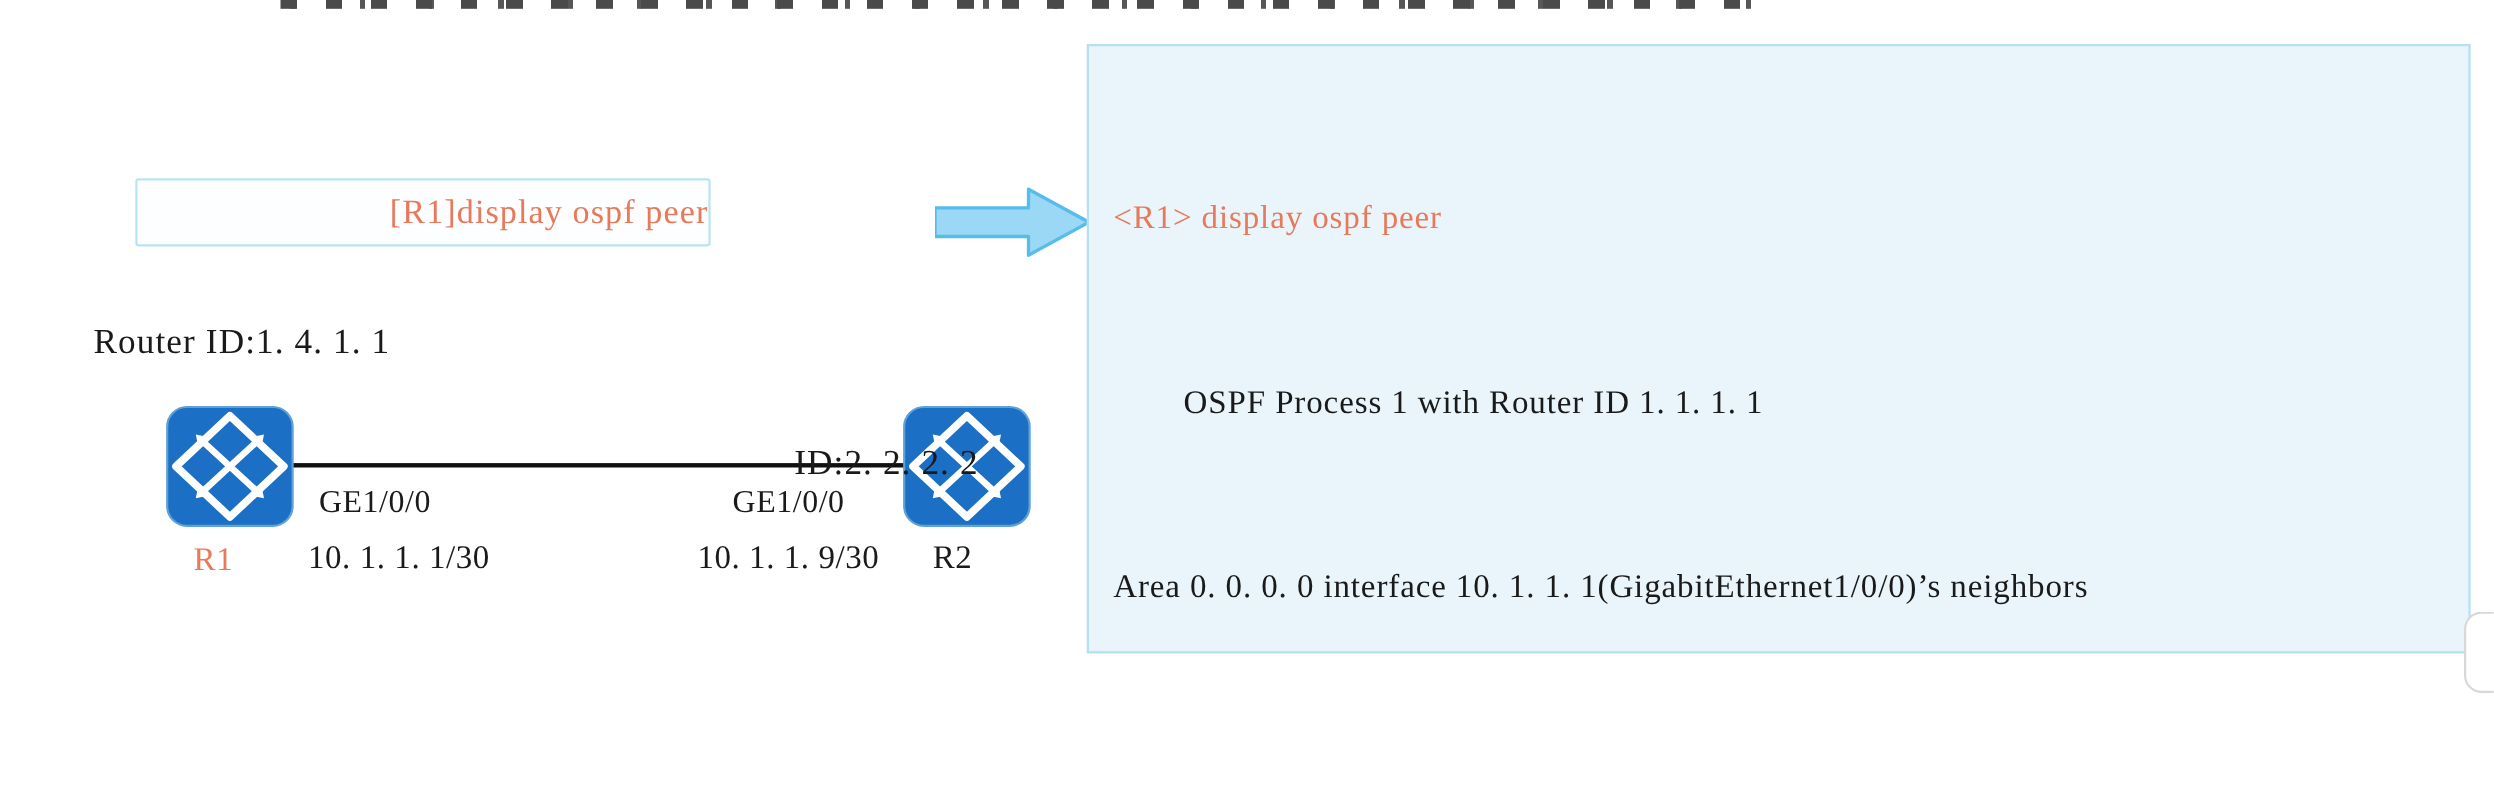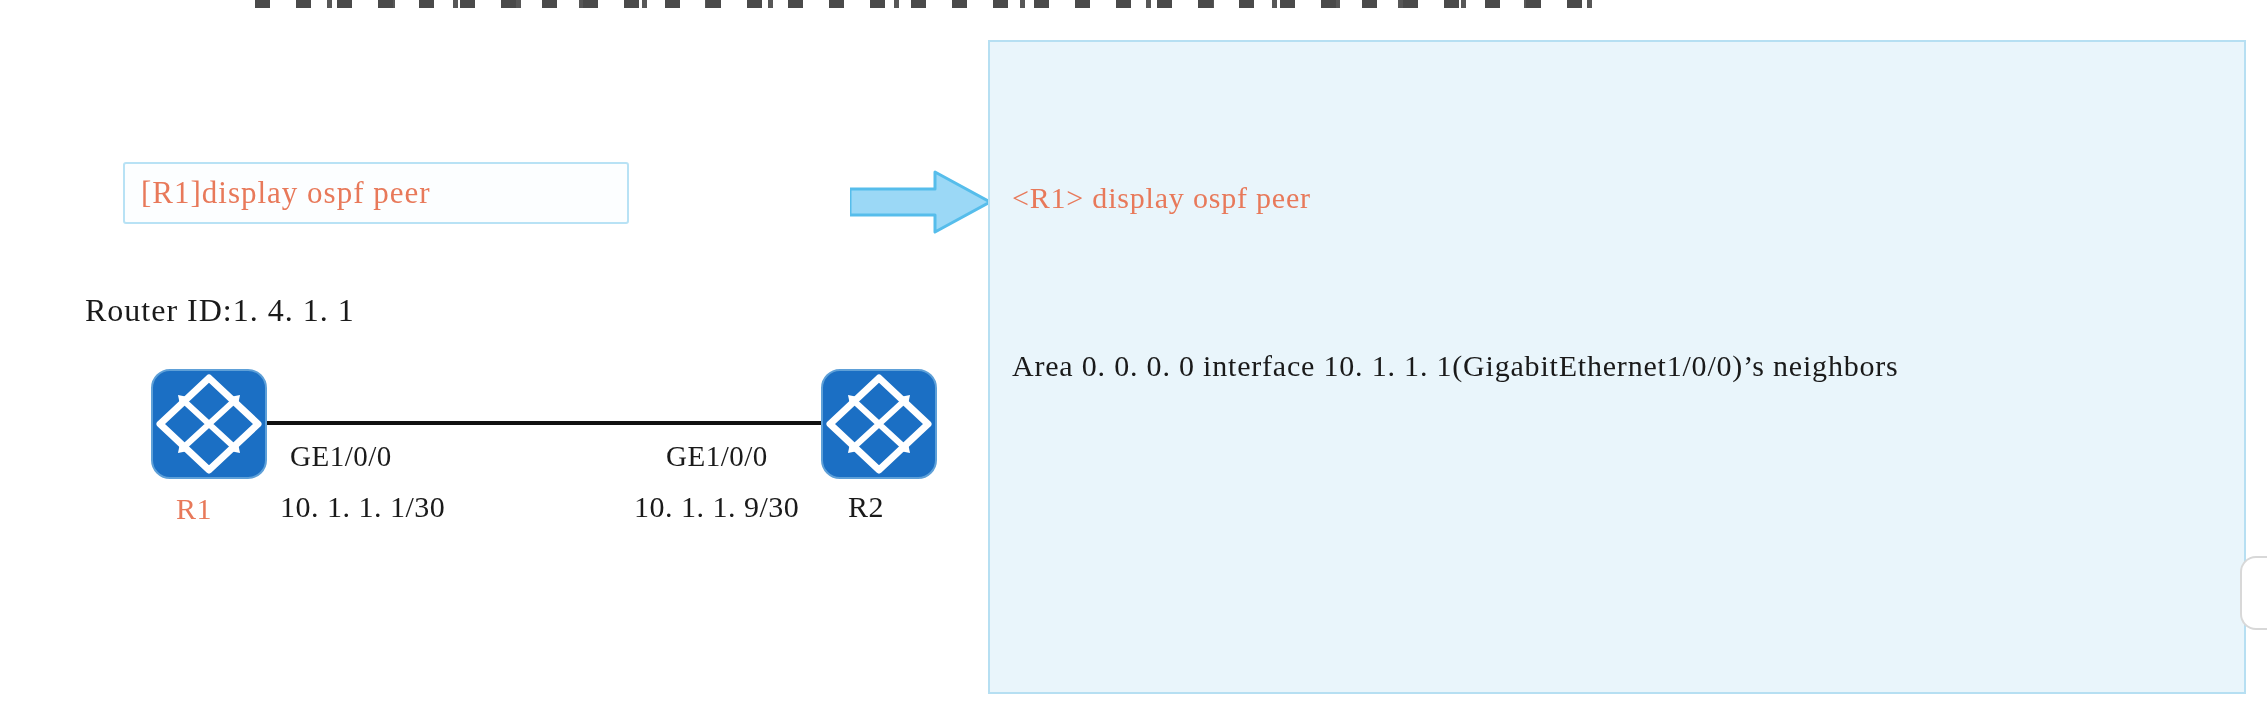--- a/index.html
+++ b/index.html
@@ -15,39 +15,39 @@
     left:255px;top:0;width:1350px;height:8px;opacity:.85;
     background:
       repeating-linear-gradient(90deg,#2b2b2b 0 15px,transparent 15px 41px),
       repeating-linear-gradient(90deg,transparent 0 9px,#3a3a3a 9px 14px,transparent 14px 63px);
   }
 
   
   .cmdbox{
     left:123px;top:162px;width:486px;height:58px;
     background:#fcfeff;border:2px solid #b8e2f5;border-radius:3px;
-    display:flex;align-items:center;padding-left:16px;
-    font-size:31px;letter-spacing:1px;
+    display:flex;align-items:center;padding-left:33px;
+    font-size:31px;letter-spacing:1px;justify-content:flex-end;
   }
   .orange{color:#e8795a;}
 
   .lbl{font-size:32px;letter-spacing:1px;white-space:pre;}
   .lbl-small{font-size:29px;letter-spacing:.5px;white-space:pre;}
   .r2label{line-height:52px;}
 
   .linklink{left:264px;top:421px;width:560px;height:4px;background:#111;}
 
   .router-icon{width:118px;height:112px;}
 
   
   .arrow-wrap{left:850px;top:166px;width:140px;height:72px;}
 
   
   .terminal{
-    left:988px;top:40px;width:1258px;height:654px;box-sizing:border-box;
+    left:988px;top:40px;width:1258px;height:554px;box-sizing:border-box;
     background:#e9f5fb;border:2px solid #b6dff2;
     padding:16px 22px 0 22px;
     font-size:30px;line-height:56px;letter-spacing:.8px;
     white-space:pre;
   }
   .tline{white-space:pre;}
   .ind{padding-left:64px;}
   .neigh{padding-left:404px;}
 
   
@@ -64,20 +64,21 @@
 
 <div>
 
   <div class="abs cmdbox">
     <span class="orange">[R1]display ospf peer</span>
   </div>
 
   <div class="abs lbl" style="left:85px;top:292px;">Router ID:1. 4. 1. 1</div>
 
   <div class="abs lbl r2label" style="left:722px;top:290px;z-index:3;">
+    <div>ID:2. 2. 2. 2</div>
   </div>
 
   <div class="abs linklink"></div>
 
   <svg class="abs router-icon" style="left:150px;top:368px;" viewBox="0 0 118 112">
     <rect x="2" y="2" width="114" height="108" rx="18" fill="#1b6fc4" stroke="#5ea0d8" stroke-width="2"></rect>
     <path d="M59 10 L108 56 L59 102 L10 56 Z" fill="none" stroke="#ffffff" stroke-width="7" stroke-linejoin="round"></path>
     <path d="M59 56 L84 33 M59 56 L34 33 M59 56 L84 79 M59 56 L34 79" stroke="#ffffff" stroke-width="6"></path>
     <polygon points="90,27 88,37 80,29" fill="#ffffff"></polygon>
     <polygon points="28,27 38,29 30,37" fill="#ffffff"></polygon>
@@ -103,20 +104,21 @@
   <div class="abs lbl-small" style="left:634px;top:490px;font-size:30px;">10. 1. 1. 9/30</div>
   <div class="abs lbl-small" style="left:848px;top:490px;font-size:30px;">R2</div>
 </div>
 
 <svg class="abs arrow-wrap" viewBox="0 0 140 72">
   <polygon points="0,23 85,23 85,6 140,36 85,66 85,49 0,49" fill="#9bd8f6" stroke="#56bdeb" stroke-width="3" stroke-linejoin="round"></polygon>
 </svg>
 
 <div class="abs terminal">
   <div class="tline orange">&lt;R1&gt; display ospf peer</div>
+  <div class="tline ind">OSPF Process 1 with Router ID 1. 1. 1. 1</div>
   <div class="tline">Area 0. 0. 0. 0 interface 10. 1. 1. 1(GigabitEthernet1/0/0)’s neighbors</div>
   
   
   
   
   
   
   
 </div>
 

